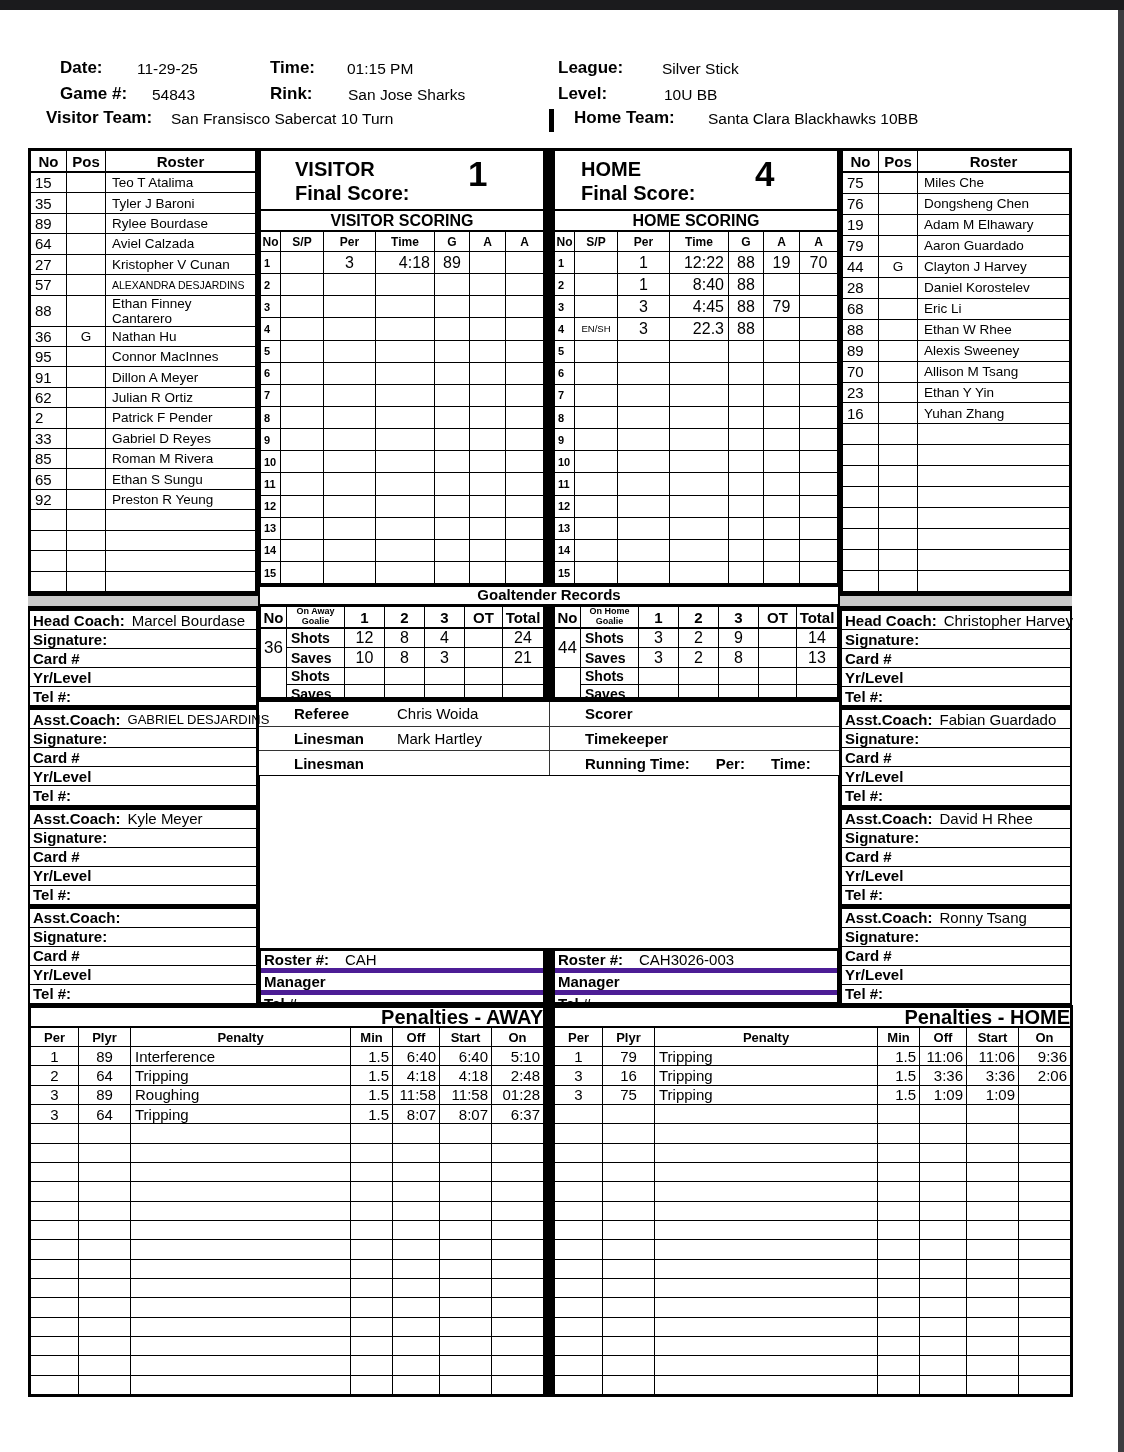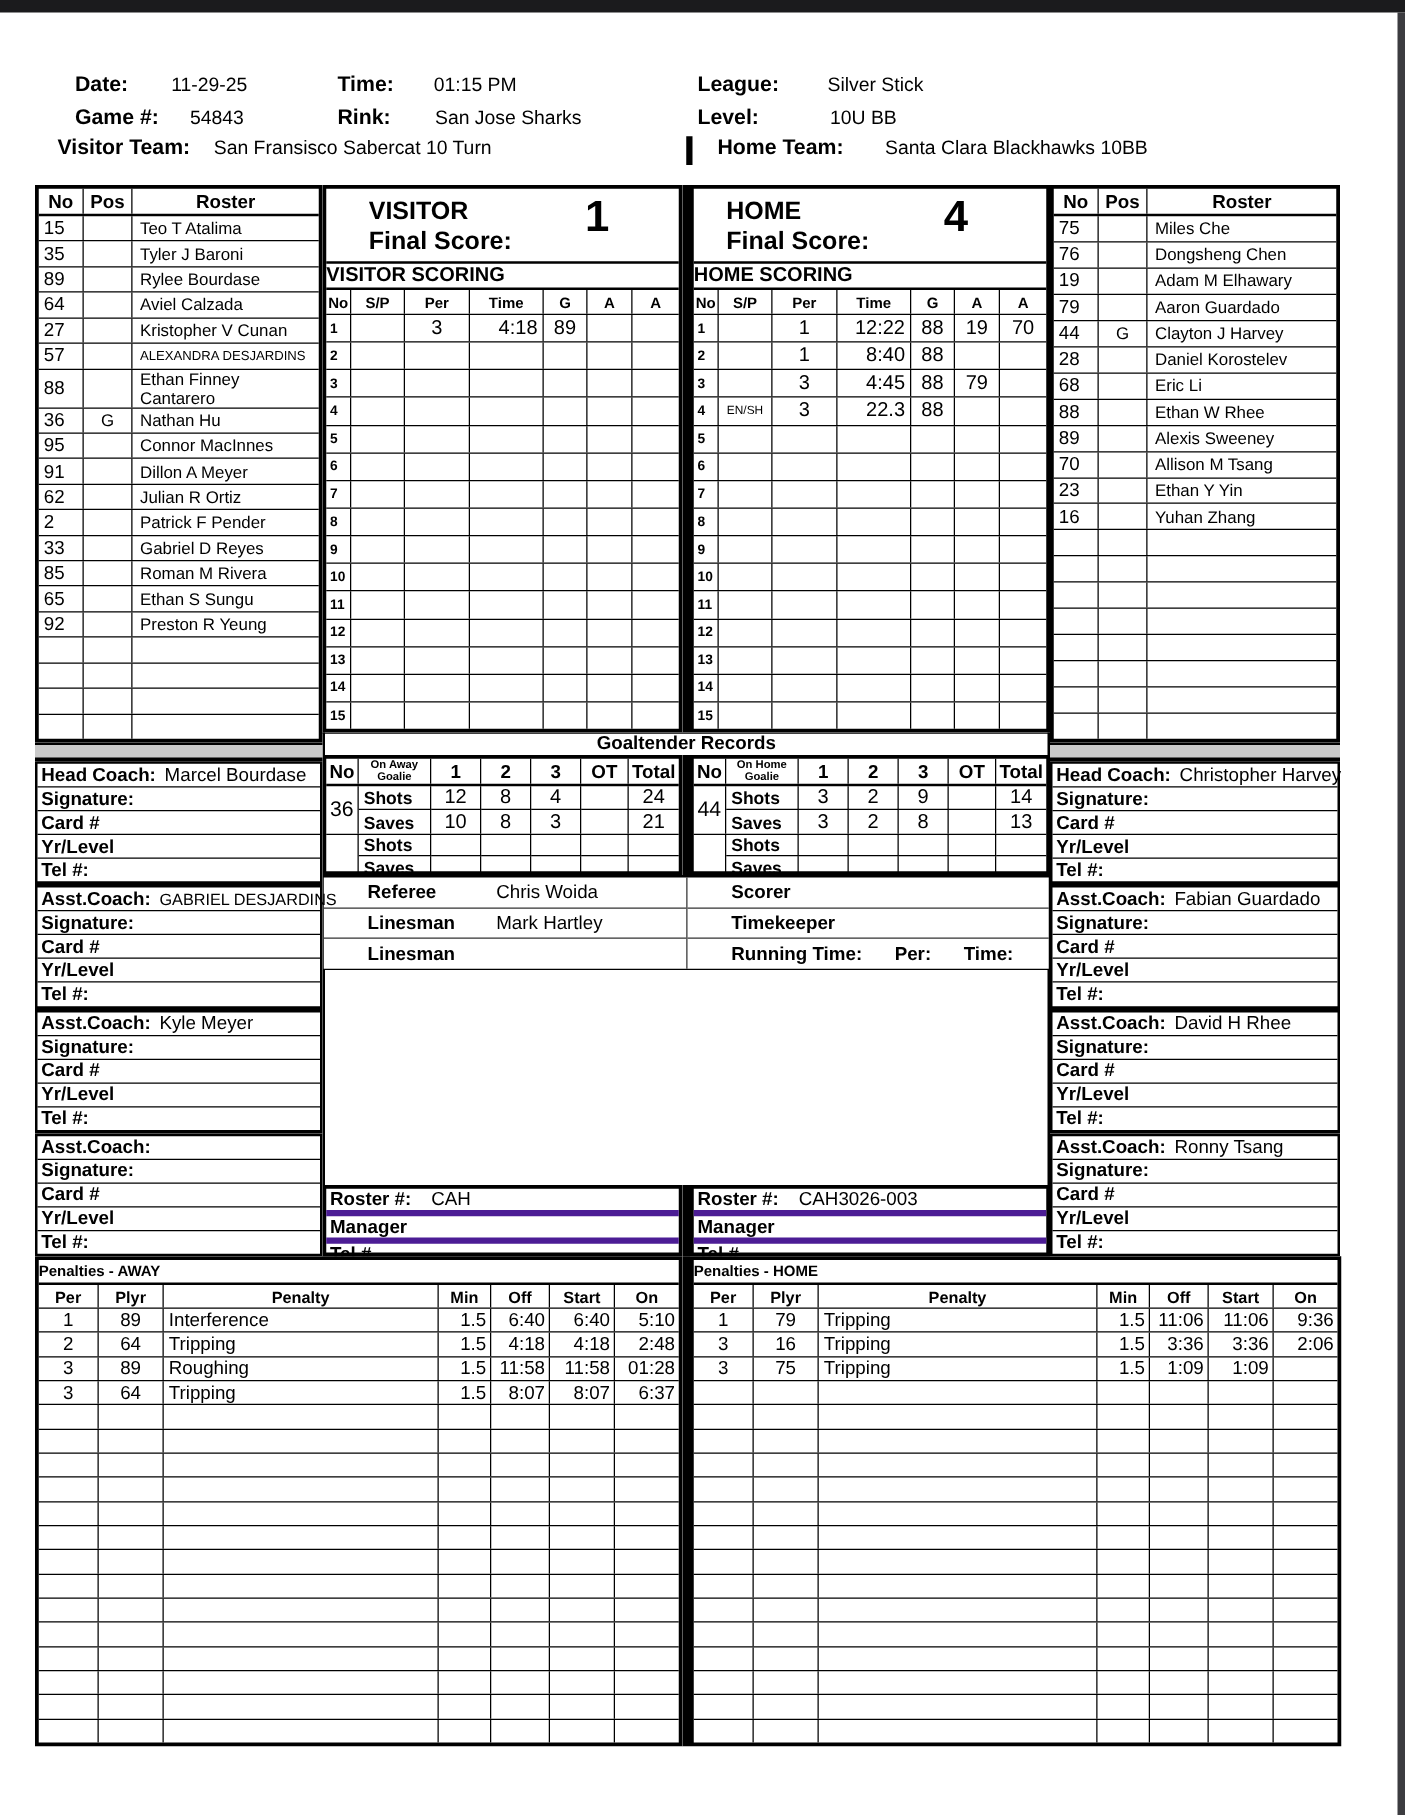--- a/index.html
+++ b/index.html
@@ -39,21 +39,21 @@
   .panel { position: absolute; width: 288px; height: 438px; border: 3px solid #000; display: flex; flex-direction: column; background: #fff; }
   #visitor-panel { left: 258px; top: 148px; }
   #home-panel   { left: 552px; top: 148px; }
   .scorebox { height: 60px; flex: none; border-bottom: 2px solid #000; position: relative; }
   .scorebox .ttl { position: absolute; top: 6px; font-weight: bold; font-size: 20px; line-height: 24px; }
   #visitor-panel .ttl { left: 34px; }
   #home-panel .ttl { left: 26px; }
   .scorebox .big { position: absolute; top: 3px; font-weight: bold; font-size: 35px; }
   #visitor-panel .big { left: 207px; }
   #home-panel .big { left: 200px; }
-  .sc-title { height: 21px; flex: none; border-bottom: 2px solid #000; font-weight: bold; font-size: 16px; line-height: 20px; }
+  .sc-title { height: 21px; flex: none; border-bottom: 2px solid #000; font-weight: bold; font-size: 16px; text-align: center; line-height: 20px; }
   .cols-score { display: grid; grid-template-columns: 20px 43px 52px 59px 35px 36px 1fr; }
   .sc-head { height: 20px; flex: none; border-bottom: 1px solid #000; font-weight: bold; font-size: 12px; }
   .sc-row { flex: 1; border-bottom: 1px solid #000; }
   .sc-row:last-child { border-bottom: none; }
 
   
   #goalie-title { position: absolute; left: 258px; top: 586px; width: 582px; height: 18px;
                   border: 2px solid #000; border-top: 1px solid #000; border-bottom: none;
                   font-weight: bold; font-size: 15px; text-align: center; line-height: 16px; background: #fff; }
   .goalie-table { position: absolute; width: 288px; height: 96px; border: 3px solid #000; display: flex; flex-direction: column; background: #fff; }
@@ -111,21 +111,21 @@
   #rn-home { left: 552px; top: 948px; }
   .rn-row { flex: 1; display: flex; align-items: center; border-bottom: 5px solid #4c1d95; padding-left: 3px; }
   .rn-row:last-child { border-bottom: none; }
   .rn-label { font-weight: bold; font-size: 15px; }
   .rn-val { font-size: 15px; margin-left: 16px; }
 
   
   .pen-table { position: absolute; top: 1005px; height: 392px; border: 3px solid #000; display: flex; flex-direction: column; background: #fff; }
   #pen-away { left: 28px; width: 518px; }
   #pen-home { left: 552px; width: 521px; }
-  .pen-title { height: 20px; flex: none; border-bottom: 2px solid #000; font-weight: bold; font-size: 12px; text-align: left; line-height: 19px; }
+  .pen-title { height: 20px; flex: none; border-bottom: 2px solid #000; font-weight: bold; font-size: 20px; text-align: right; line-height: 19px; }
   .cols-pen { display: grid; grid-template-columns: 48px 52px 1fr 42px 47px 52px 51px; }
   .pen-head { height: 19px; flex: none; border-bottom: 1px solid #000; font-weight: bold; font-size: 13px; }
   .pen-row { flex: 1; border-bottom: 1px solid #000; font-size: 15px; }
   .pen-row:last-child { border-bottom: none; }
 
   
   .divider { position: absolute; background: #000; width: 6px; left: 546px; }
   #div1 { top: 148px; height: 438px; }
   #div2 { top: 604px; height: 96px; }
   #div3 { top: 948px; height: 57px; }

